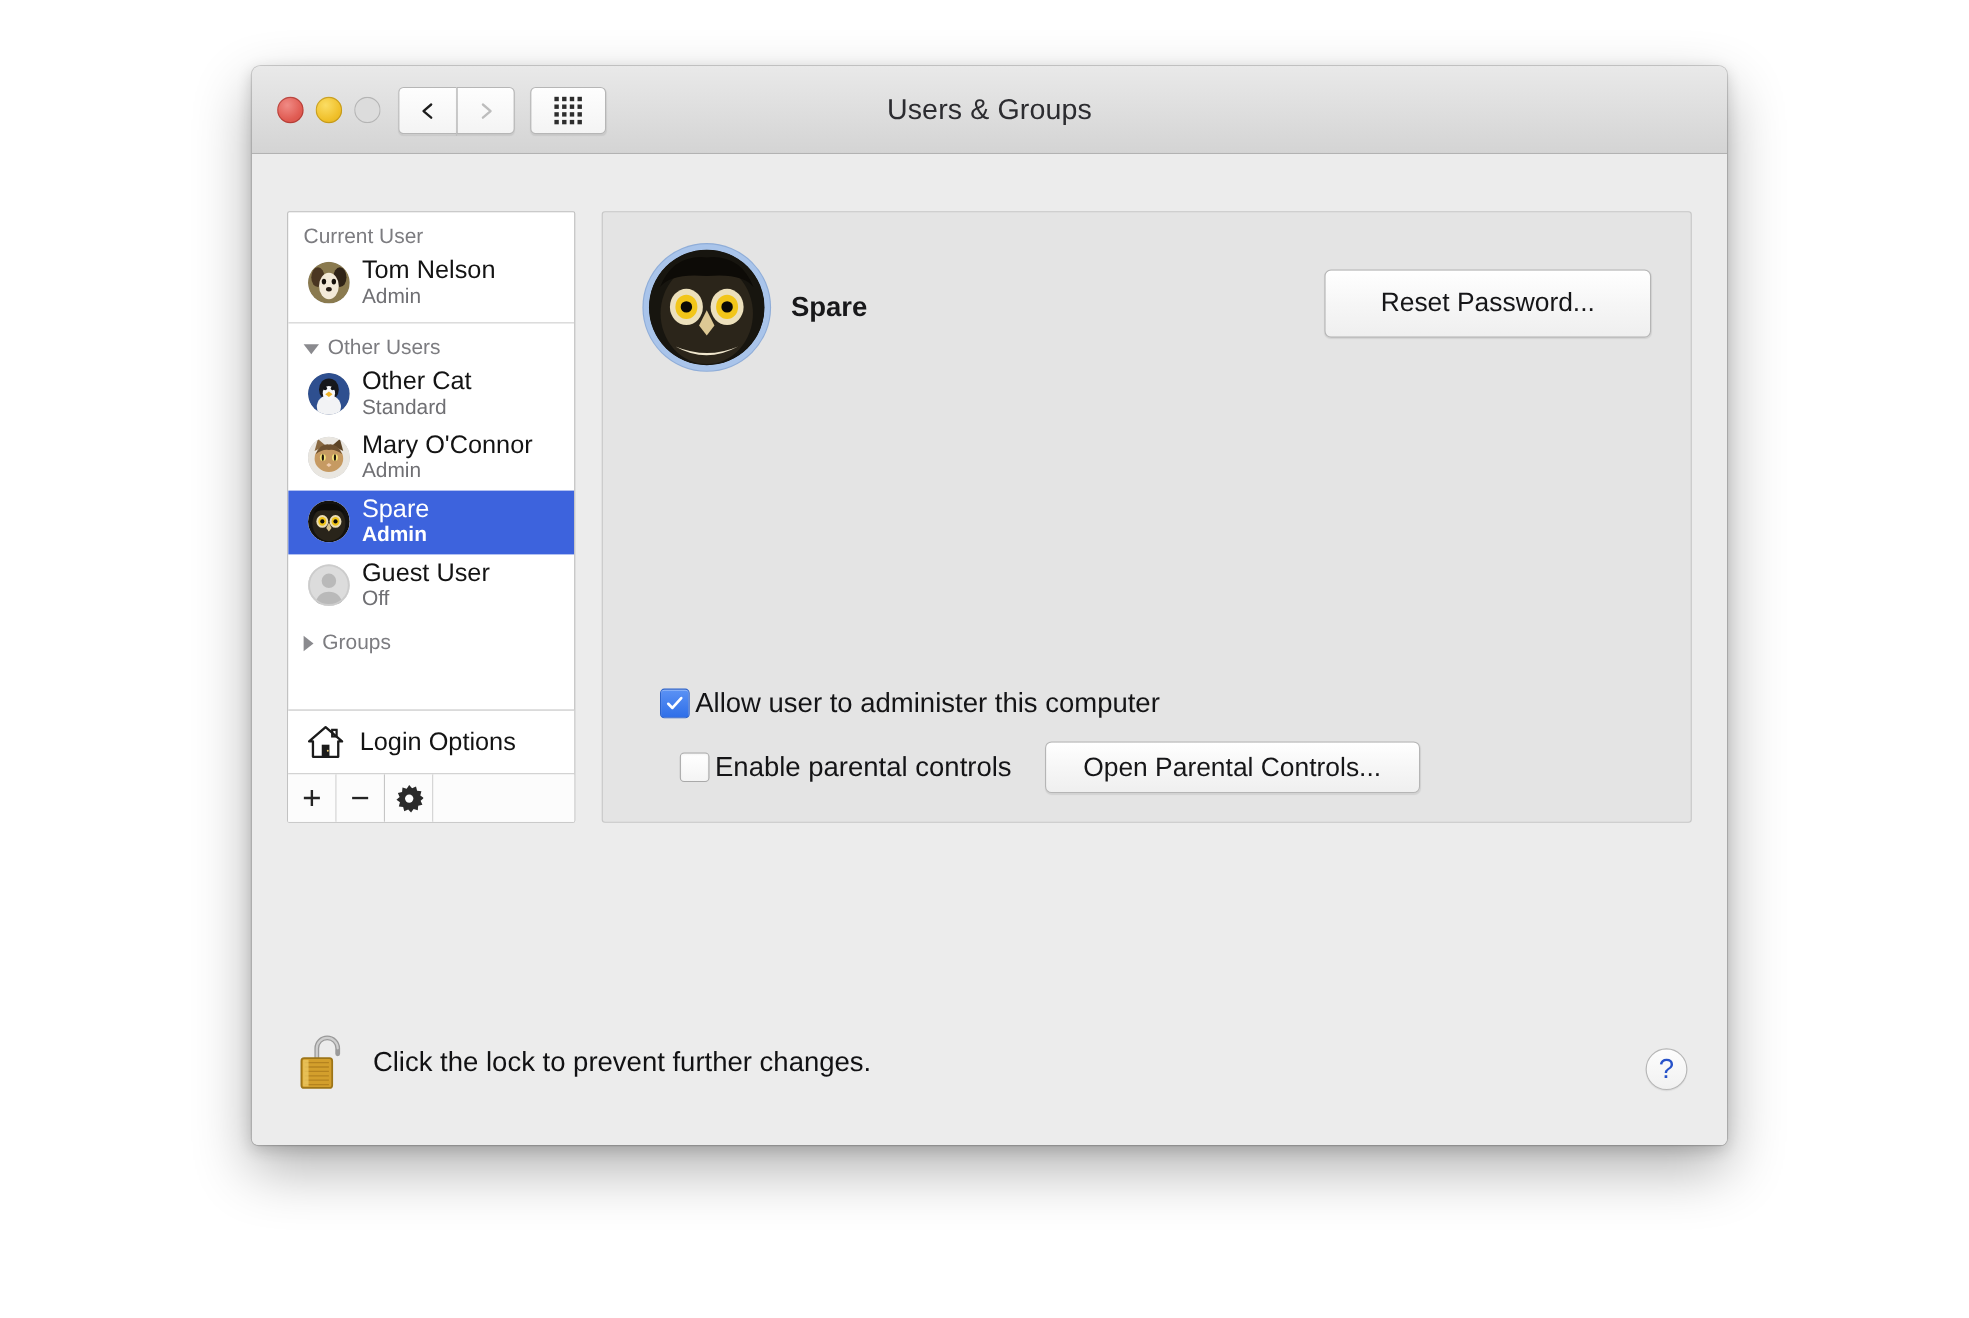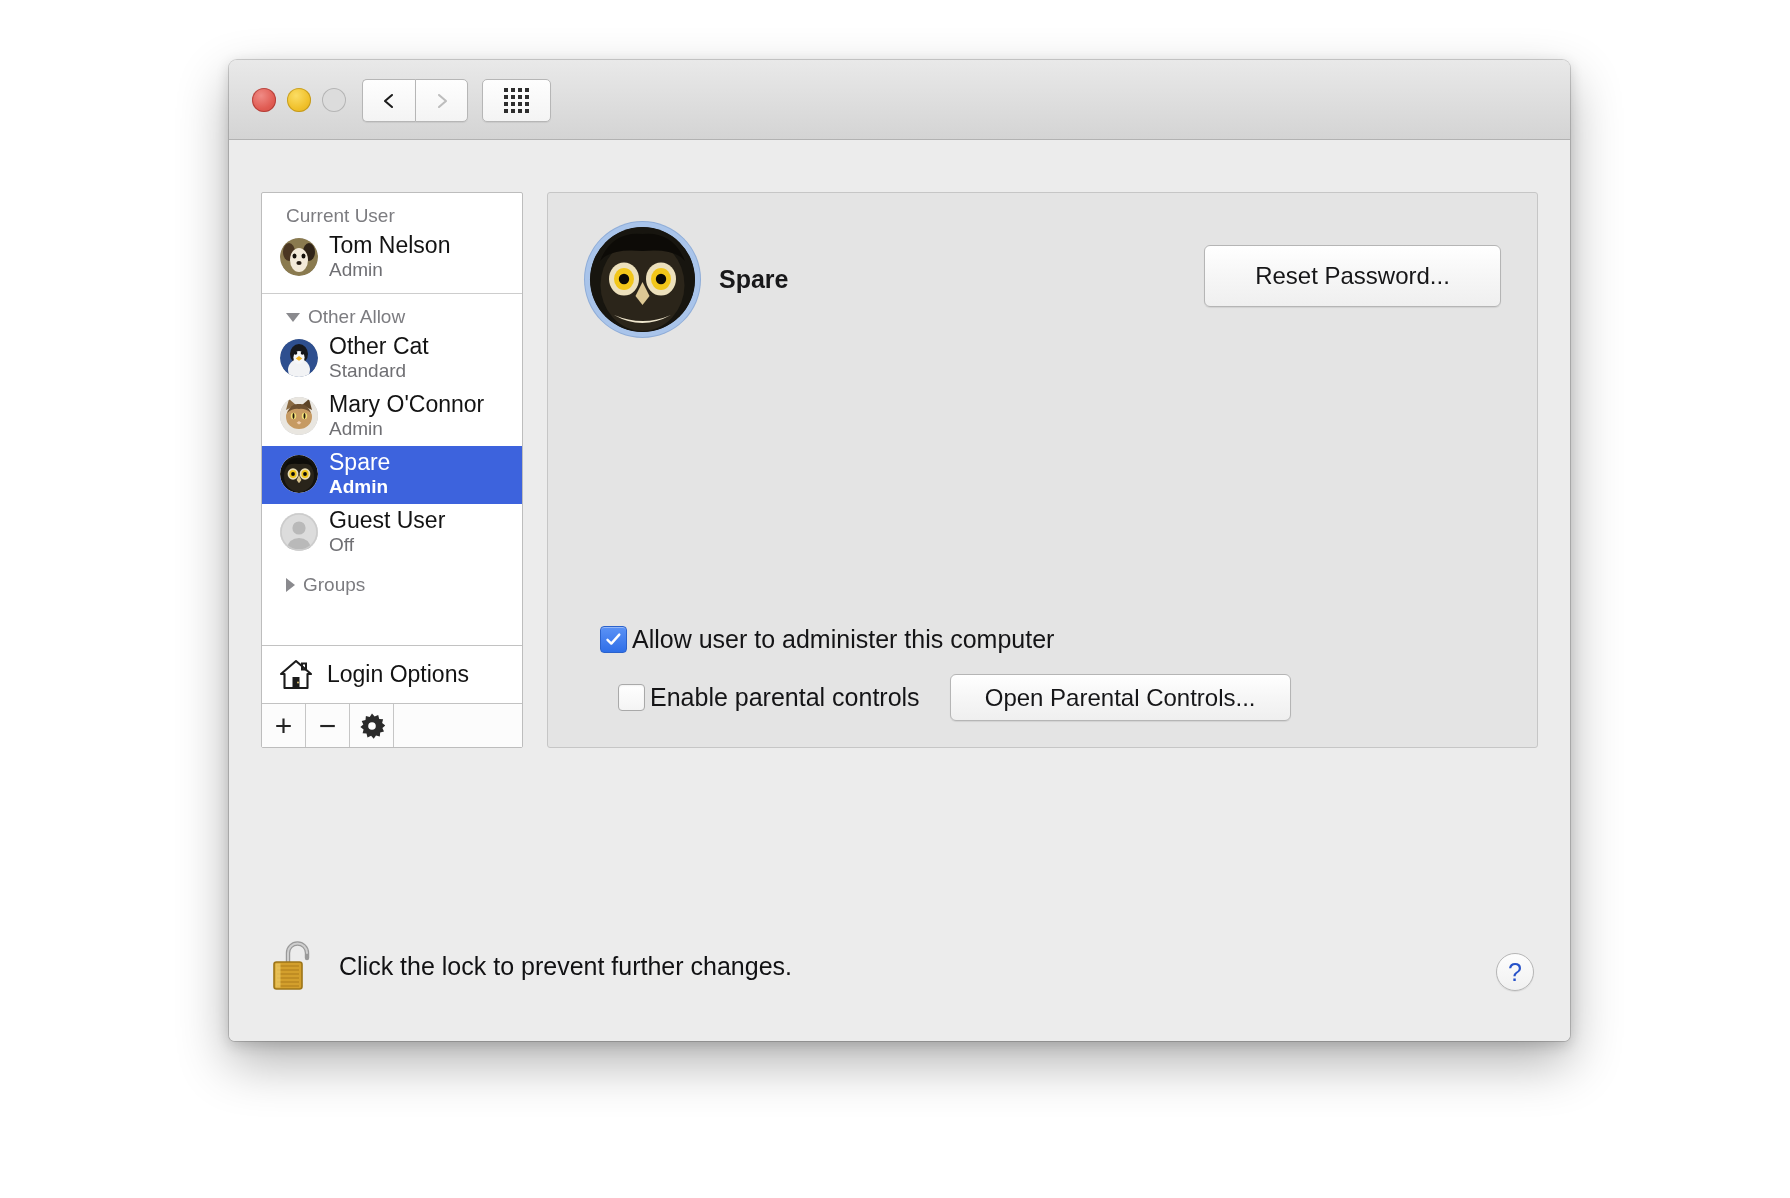--- a/index.html
+++ b/index.html
@@ -155,21 +155,20 @@
     position: relative;
   }
 
   .grp-label {
     font-size: 19px;
     color: #7c7c80;
     padding: 12px 0 2px 14px;
     display: flex;
     align-items: center;
     gap: 8px;
-    margin-left: 10px;
   }
   .tri {
     width: 0; height: 0;
     display: inline-block;
   }
   .tri-down {
     border-left: 7px solid transparent;
     border-right: 7px solid transparent;
     border-top: 9px solid #8a8a8e;
   }
@@ -390,20 +389,21 @@
             <i></i>
             <i></i>
             <i></i>
           <i></i>
             <i></i>
             <i></i>
             <i></i>
         </div>
       </div>
 
+      <div class="win-title">Users &amp; Groups</div>
 
     </div>
 
     <div class="body-area">
 
       <div class="sidebar">
         <div class="list-area">
 
           <div class="grp-label">
             <span>Current User</span>
@@ -424,21 +424,21 @@
             <div>
               <div class="name">Tom Nelson</div>
               <div class="role">Admin</div>
             </div>
           </div>
 
           <div class="divider-line"></div>
 
           <div class="grp-label">
             <span class="tri tri-down"></span>
-            <span>Other Allow</span>
+            <span>Other Users</span>
           </div>
 
           <div class="urow">
             <div class="avatar">
               <svg viewBox="0 0 38 38">
                 <circle cx="19" cy="19" r="19" fill="#2e4f8f"></circle>
                 <ellipse cx="19" cy="15" rx="9" ry="10" fill="#17181c"></ellipse>
                 <ellipse cx="19" cy="31" rx="11" ry="11" fill="#f2f3f5"></ellipse>
                 <ellipse cx="19" cy="18.5" rx="5.6" ry="6.5" fill="#f7f8fa"></ellipse>
                 <circle cx="15.6" cy="14" r="1.7" fill="#121318"></circle>

